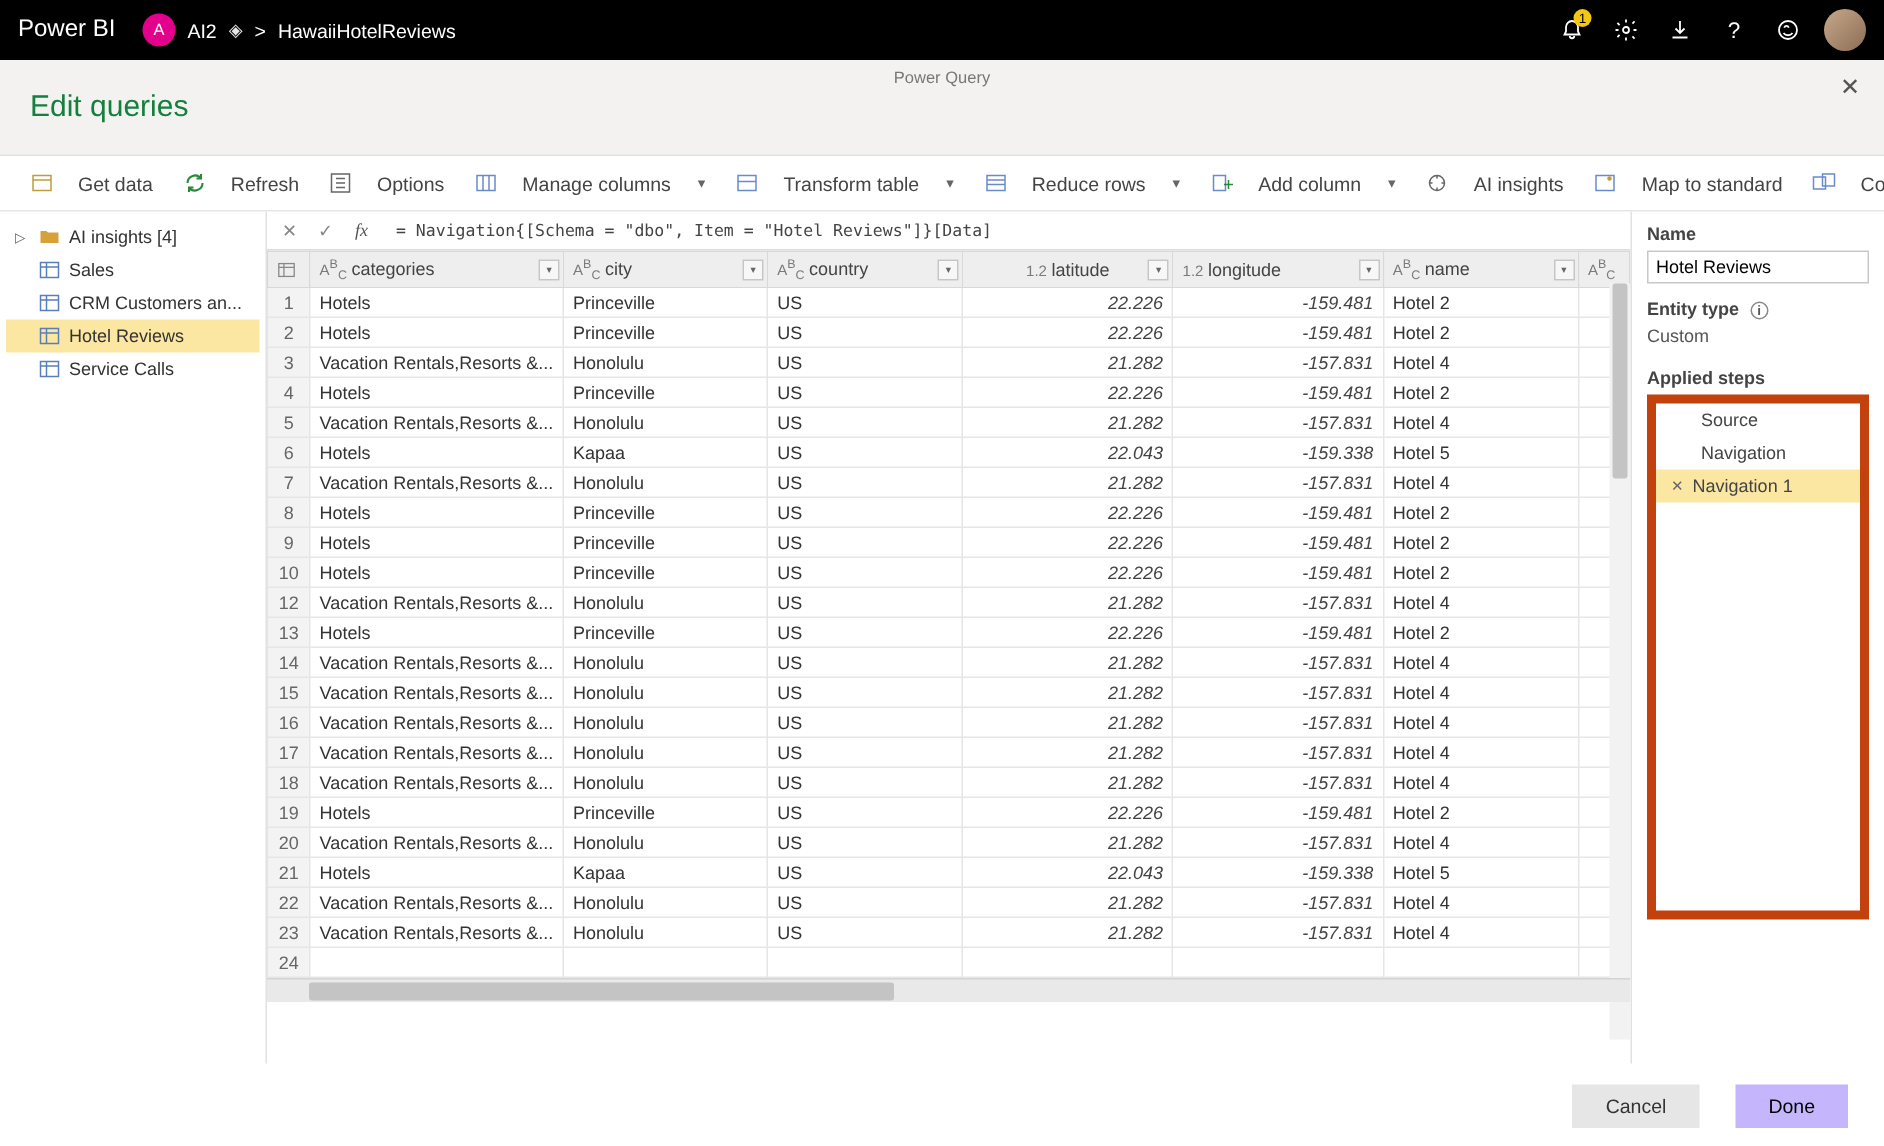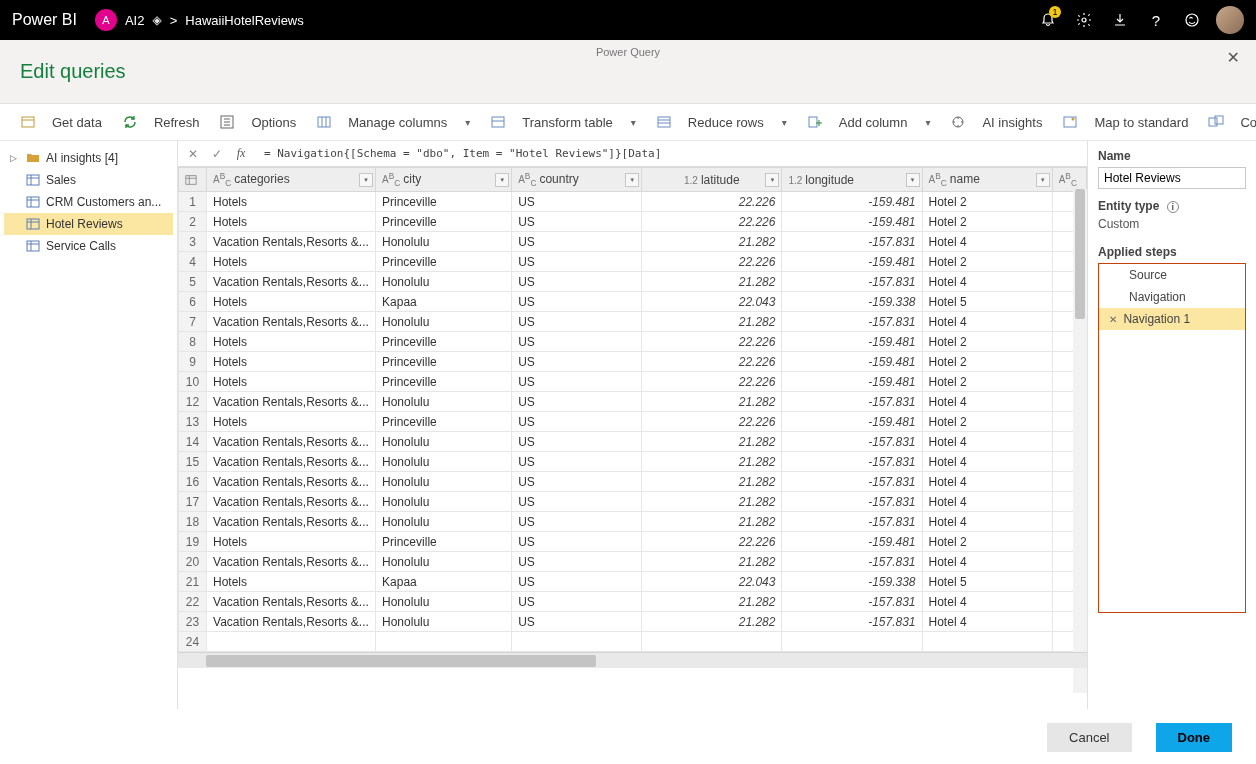--- a/index.html
+++ b/index.html
@@ -55,30 +55,30 @@
 .hscroll .thumb { position: absolute; left: 28px; top: 2px; height: 12px; width: 390px; background: #c4c4c4; border-radius: 2px; }
 .vscroll { position:absolute; right:0; top:22px; bottom:16px; width:14px; background:#f2f2f2;}
 .vscroll .vthumb { position:absolute; top:0; width:10px; left:2px; height:130px; background:#c4c4c4; border-radius:2px;}
 
 
 .rightpanel { width: 168px; padding: 8px 10px; font-size: 12px; }
 .rightpanel .label { font-weight: 600; color: #444; margin-bottom: 4px; }
 .rightpanel input.name { width: 100%; border: 1px solid #c8c8c8; padding: 3px 5px; font-size: 12px; margin-bottom: 10px; }
 .rightpanel .info-icn { display:inline-flex; width:12px; height:12px; border:1px solid #888; border-radius:50%; align-items:center; justify-content:center; font-size:9px; margin-left:4px; color:#555;}
 .rightpanel .et-value { color:#555; margin-bottom: 14px;}
-.steps-box { border: 1px solid #c2410c; height: 350px; }
+.steps-box { border: 6px solid #c2410c; height: 350px; }
 .steps-box .step { padding: 4px 10px; font-size: 12px; color: #444; cursor: pointer; display:flex; align-items:center; gap:6px;}
 .steps-box .step.sel { background: #fbe7a2; }
 .steps-box .step .del { font-size: 10px; color:#666;}
 
 
 .footer { height: 56px; display: flex; align-items: center; justify-content: flex-end; gap: 24px; padding: 0 24px; }
 .footer .btn { padding: 7px 22px; font-size: 13px; cursor: pointer; border: none;}
 .footer .btn.cancel { background: #e6e6e6; color: #333; }
-.footer .btn.done { background: #0ea5e9; color: #000; font-weight: 700; }
+.footer .btn.done { background: #c4b5fd; color: #000; font-weight: 400; }
 
 svg { display: block; }
 </style>
 </head>
 <body>
 
 <div class="titlebar">
   <span class="app-name">Power BI</span>
   <span class="ws-badge">A</span>
   <span class="crumb">

